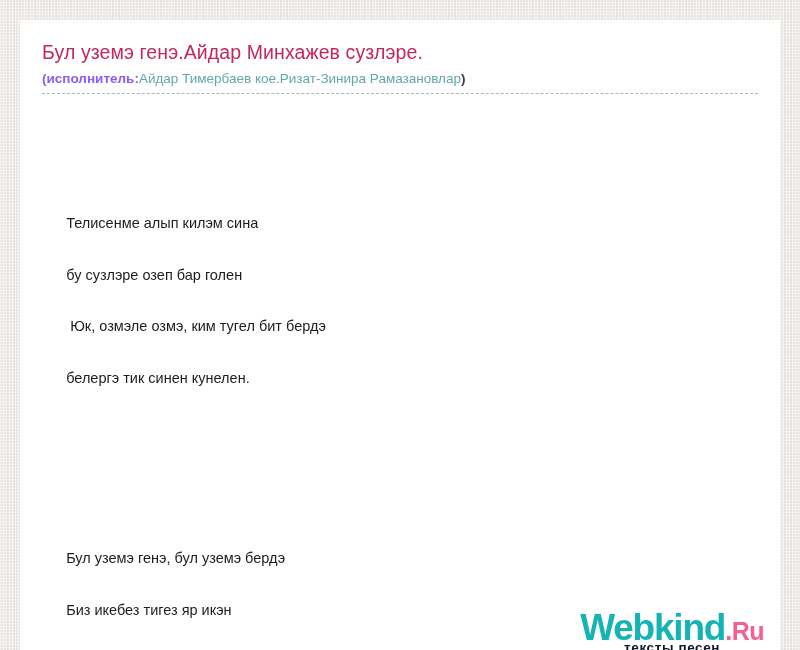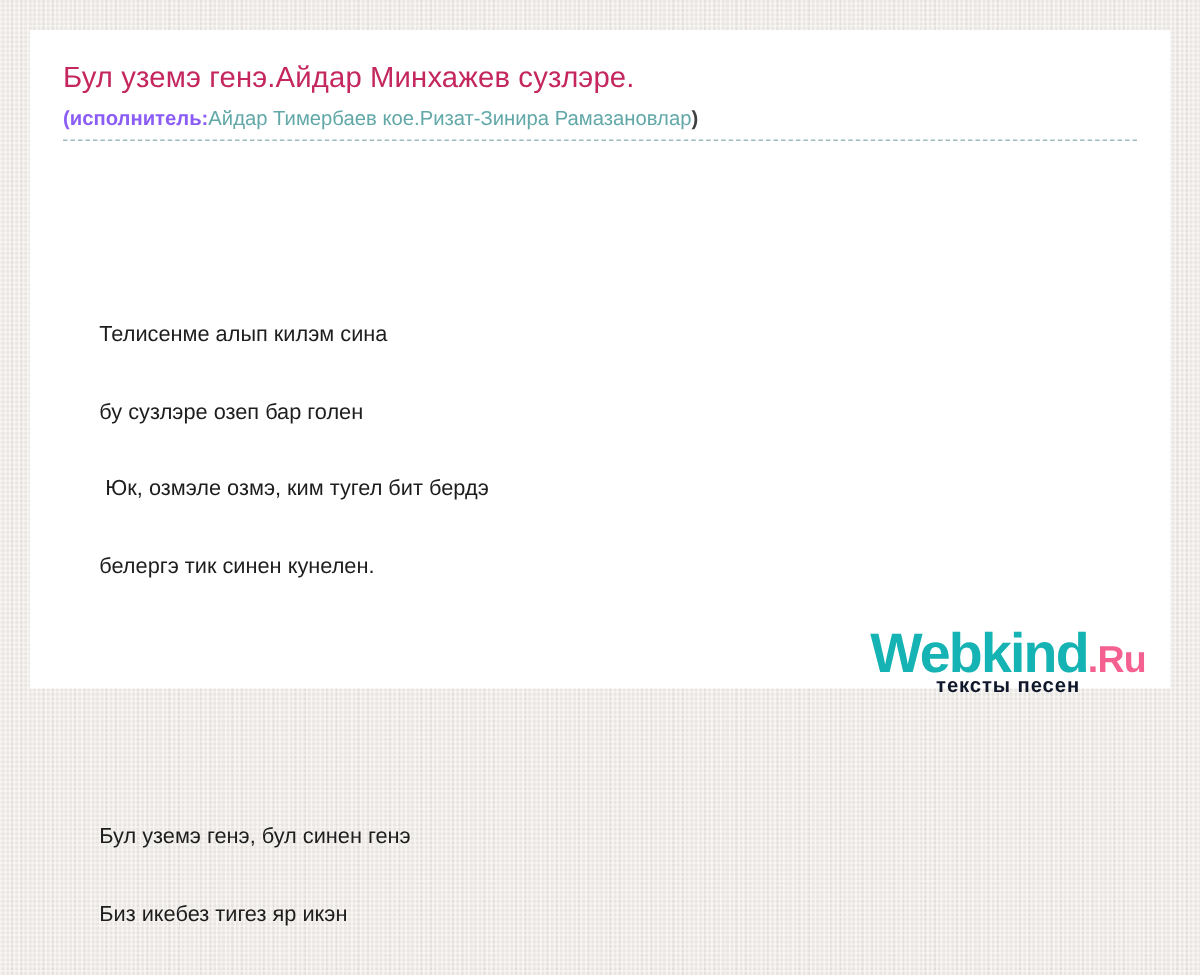--- a/index.html
+++ b/index.html
@@ -20,21 +20,21 @@
     font-family: "Liberation Sans", sans-serif;
     -webkit-font-smoothing: antialiased;
   }
 
   
   .page-card {
     position: absolute;
     left: 20px;
     top: 20px;
     width: 760px;
-    height: 439px;
+    height: 630px;
     background: #ffffff;
     box-sizing: border-box;
     overflow: visible;
   }
 
   
   .song-header {
     padding: 20px 22px 0 22px;
   }
   .song-title {
@@ -130,21 +130,21 @@
   <div class="lyrics">
 
     <p class="stanza">
       <span class="lyric-line">Телисенме алып килэм сина</span><br>
       <span class="lyric-line">бу сузлэре озеп бар голен</span><br>
       <span class="lyric-line"> Юк, озмэле озмэ, ким тугел бит бердэ</span><br>
       <span class="lyric-line">белергэ тик синен кунелен.</span>
     </p>
 
     <p class="stanza">
-      <span class="lyric-line">Бул уземэ генэ, бул синен генэ</span><br>
+      <span class="lyric-line">Бул уземэ генэ, бул уземэ бердэ</span><br>
       <span class="lyric-line">Биз икебез тигез яр икэн</span><br>
       <br>
       
     </p>
 
     
 
     
 
   </div>

